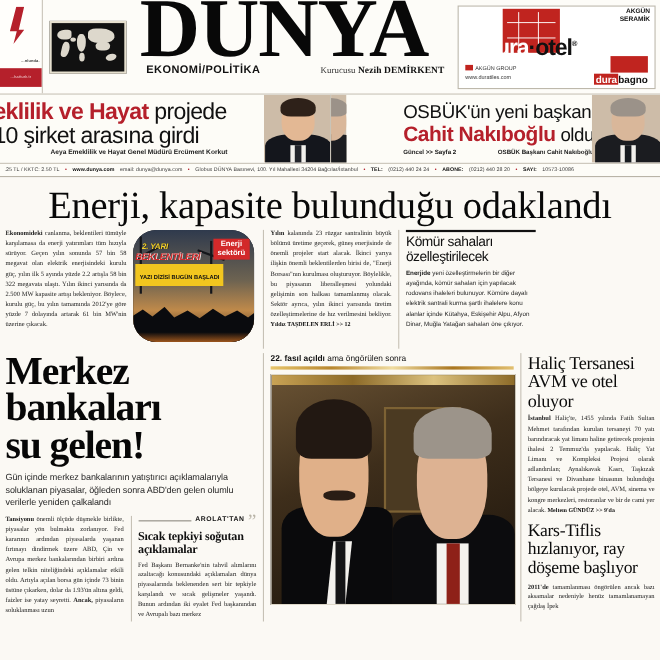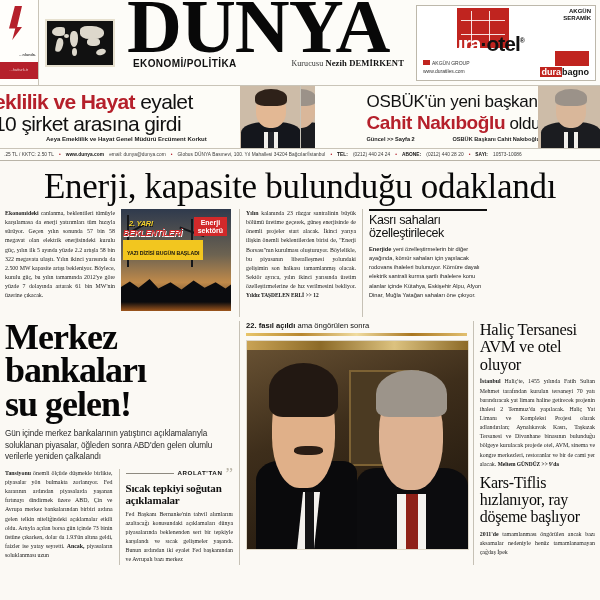--- a/index.html
+++ b/index.html
@@ -105,21 +105,21 @@
   
   .toprow{display:flex;padding:0 5px;gap:0;height:108px;}
   .col{position:relative;}
   .vrule{width:1px;background:#c6c1b5;margin:0 6px;}
   .body-text{font-family:"Liberation Serif", serif;font-size:5.9px;line-height:1.55;text-align:justify;color:#1b1b1b;}
   .body-text b{font-weight:bold;}
   .sans-body{font-family:"Liberation Sans", sans-serif;font-size:5.7px;line-height:1.62;color:#1b1b1b;}
   .sans-body b{font-weight:bold;}
   .byline{font-size:5.4px;font-weight:bold;color:#111;}
 
-  .energy-ad{width:110px;height:102px;position:relative;overflow:hidden;background:#101218;}
+  .energy-ad{width:110px;height:102px;position:relative;overflow:hidden;background:#101218;border-radius:21px;}
   .energy-ad .sky{position:absolute;inset:0;background:linear-gradient(#2f3a4d 0%,#6d6351 45%,#c08a4a 72%,#2a1d14 100%);}
   .energy-ad .crane{position:absolute;background:#14161a;}
   .c1{left:6px;top:6px;width:2px;height:52px;}
   .c2{left:2px;top:20px;width:22px;height:1.6px;transform:rotate(-28deg);}
   .c3{left:70px;top:10px;width:2px;height:48px;}
   .c4{left:58px;top:22px;width:26px;height:1.6px;transform:rotate(20deg);}
   .energy-ad .silhouette{position:absolute;left:0;right:0;bottom:0;height:40px;background:#0a0b0e;
     clip-path:polygon(0 40%,8% 26%,16% 42%,26% 20%,34% 44%,45% 28%,55% 46%,66% 24%,76% 42%,86% 28%,95% 44%,100% 34%,100% 100%,0 100%);}
   .energy-ad .glow{position:absolute;left:0;right:0;bottom:0;height:9px;background:linear-gradient(transparent,#b9641f);opacity:.85;}
   .energy-ad .t1{position:absolute;left:8px;top:10px;font-size:7.4px;font-weight:bold;font-style:italic;color:#f2d02c;text-shadow:.6px .6px 0 #111;letter-spacing:-.2px;}
@@ -226,21 +226,21 @@
         <div class="rs"></div>
         <div class="lbl"><i>dura</i><span>bagno</span></div>
       </div>
     </div>
   </div>
 
   <div class="promo">
 
     <div class="half">
       <div class="pl1">
-        <span>eklilik ve Hayat</span><span class="blk"> eyalet</span>
+        <span>eklilik ve Hayat</span><span class="blk"> projede</span>
       </div>
       <div class="pl2">10 şirket arasına girdi</div>
       <div class="pl3">Aeya Emeklilik ve Hayat Genel Müdürü Ercüment Korkut</div>
       <div class="face" style="right:-2px;top:0;width:62px;height:62px;">
         <div class="bg"></div>
           <div class="suit"></div>
           <div class="shirt"></div>
           <div class="tie"></div>
         <div class="head"></div>
           <div class="hair"></div>
@@ -332,21 +332,21 @@
         <b>Yılın</b><span> kalanında 23 rüzgar santralinin büyük bölümü üretime geçerek, güneş enerjisinde de önemli projeler start alacak. İkinci yarıya ilişkin önemli beklentilerden birisi de, "Enerji Borsası"nın kurulması oluşturuyor. Böylelikle, bu piyasanın liberalleşmesi yolundaki gelişimin son halkası tamamlanmış olacak. Sektör ayrıca, yılın ikinci yarısında üretim özelleştirmelerine de hız verilmesini bekliyor.</span>
         <b class="byline">Yıldız TAŞDELEN ERLİ</b>
         <b class="byline pg">&gt;&gt; 12</b>
       </div>
     </div>
 
     <div class="vrule"></div>
 
     <div class="col" style="width:118px;">
       <div class="rule-thick"></div>
-      <div class="boxhead">Kasrı sahaları özelleştirilecek</div>
+      <div class="boxhead">Kömür sahaları özelleştirilecek</div>
       <div class="sans-body">
         <b>Enerjide</b><span> yeni özelleştirmelerin bir diğer ayağında, kömür sahaları için yapılacak rodovans ihaleleri bulunuyor. Kömüre dayalı elektrik santrali kurma şartlı ihalelere konu alanlar içinde Kütahya, Eskişehir Alpu, Afyon Dinar, Muğla Yatağan sahaları öne çıkıyor.</span>
       </div>
     </div>
   </div>
 
   <div class="lower">
 
     <div class="col" style="width:228px;">
       <div class="bigtitle">

